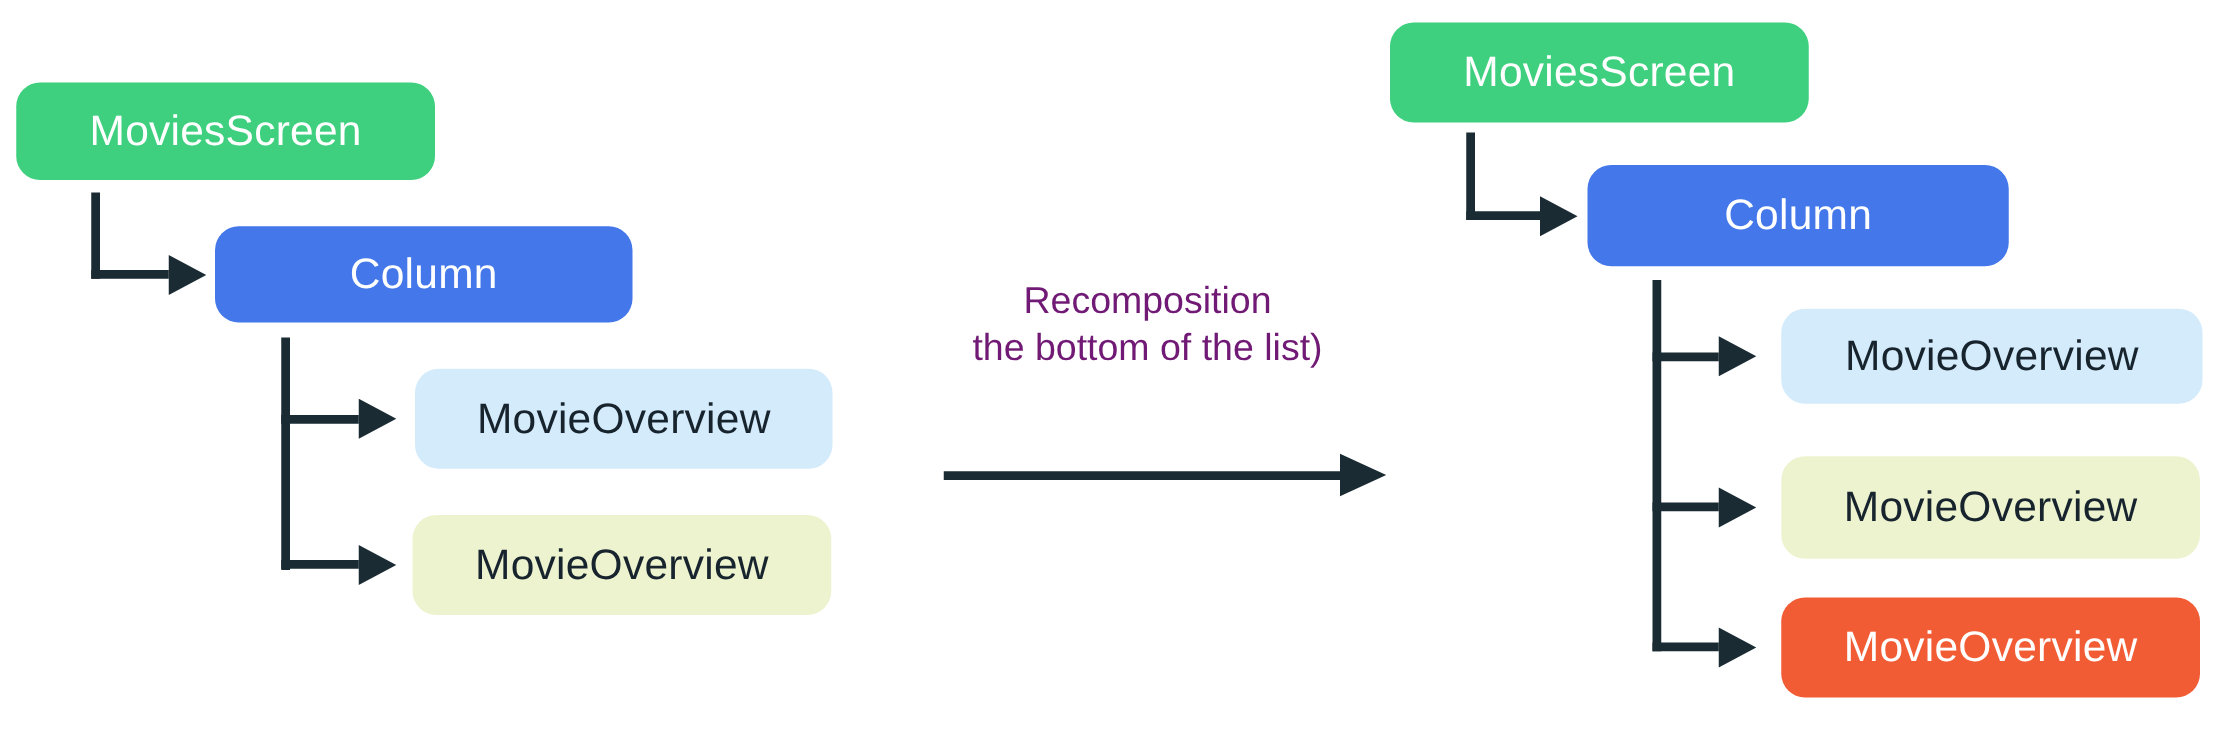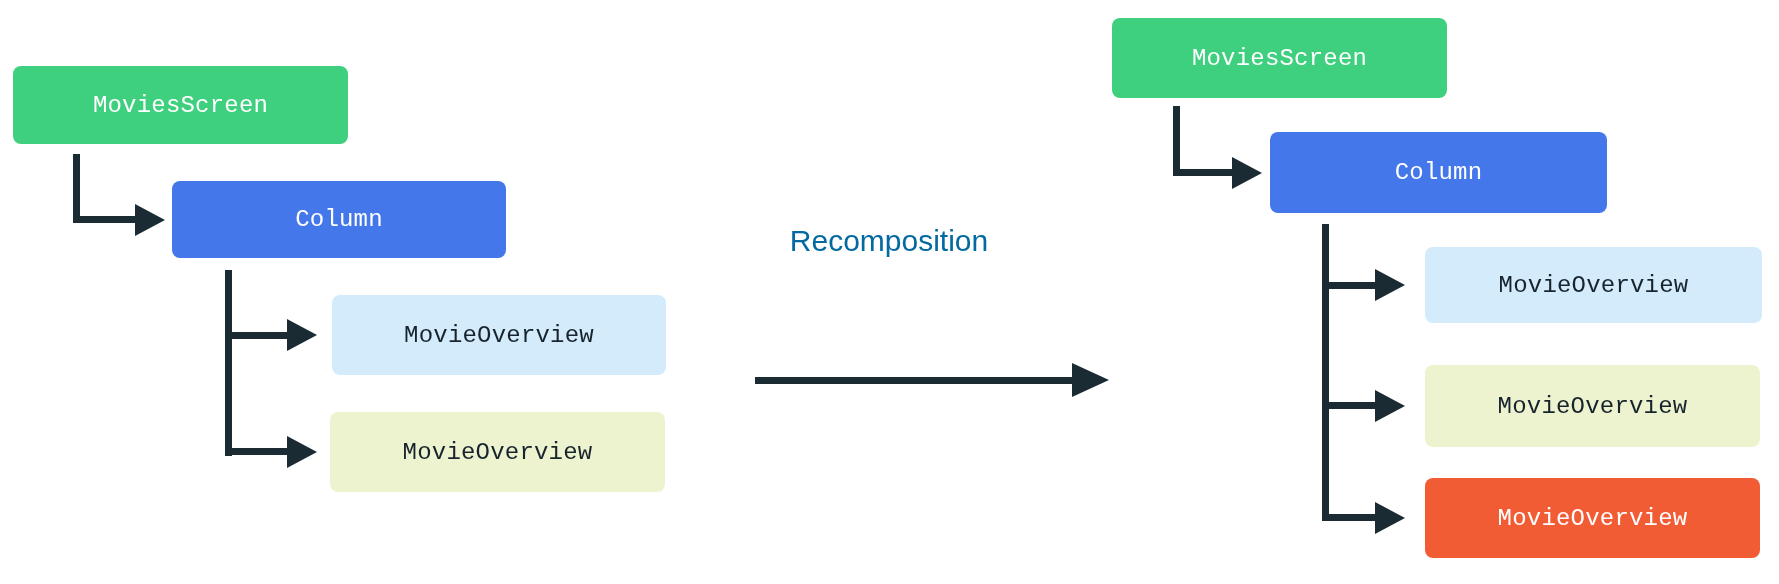--- a/index.html
+++ b/index.html
@@ -1,23 +1,23 @@
 <!DOCTYPE html>
 <html><head>
 <meta charset="utf-8">
 <style>
   html,body { margin:0; padding:0; background:#ffffff; }
   .canvas {
     position:relative; width:1779px; height:584px; background:#ffffff;
     font-family:"Liberation Sans", sans-serif; overflow:hidden;
   }
   .node {
-    position:absolute; border-radius:8px;
+    position:absolute; border-radius:19px;
     display:flex; align-items:center; justify-content:center;
-    font-size:24px; letter-spacing:0.2px;font-family:Liberation Mono, monospace;
+    font-size:34px; letter-spacing:0.2px;
   }
   .bar { position:absolute; }
   .tri {
     position:absolute; width:0; height:0;
     border-top:16px solid transparent;
     border-bottom:16px solid transparent;
     border-left-width:30px; border-left-style:solid;
   }
   .tri-big {
     position:absolute; width:0; height:0;
@@ -48,22 +48,23 @@
     <div class="bar" style="left: 73px; top: 216px; width: 62px; height: 7px; background-color: rgb(26, 43, 51);"></div>
     <div class="tri" style="left: 135px; top: 204px; border-left-color: rgb(26, 43, 51);"></div>
 
     <div class="bar" style="left: 225px; top: 270px; width: 7px; height: 186px; background-color: rgb(26, 43, 51);"></div>
     <div class="bar" style="left: 225px; top: 332px; width: 62px; height: 7px; background-color: rgb(26, 43, 51);"></div>
     <div class="tri" style="left: 287px; top: 319px; border-left-color: rgb(26, 43, 51);"></div>
     <div class="bar" style="left: 225px; top: 448px; width: 62px; height: 7px; background-color: rgb(26, 43, 51);"></div>
     <div class="tri" style="left: 287px; top: 436px; border-left-color: rgb(26, 43, 51);"></div>
   </div>
 
-  <div class="annotation" style="left: 629px; top: 222px; width: 520px; color: #0369a1;">
+  <div class="annotation" style="left: 658px; top: 222px; width: 520px; color: #701a75;">
     <div>Recomposition</div>
+    <div>the bottom of the list)</div>
   </div>
 
   <div class="bar" style="left: 755px; top: 377px; width: 317px; height: 7px; background-color: rgb(26, 43, 51);"></div>
   <div class="tri-big" style="left: 1072px; top: 363px; border-left-color: rgb(26, 43, 51);"></div>
 
   <div>
     <div class="node" style="left: 1112px; top: 18px; width: 335px; height: 80px; background-color: rgb(62, 208, 126); color: rgb(255, 255, 255);">MoviesScreen</div>
 
     <div class="node" style="left: 1270px; top: 132px; width: 337px; height: 81px; background-color: rgb(67, 119, 234); color: rgb(255, 255, 255);">Column</div>
 

